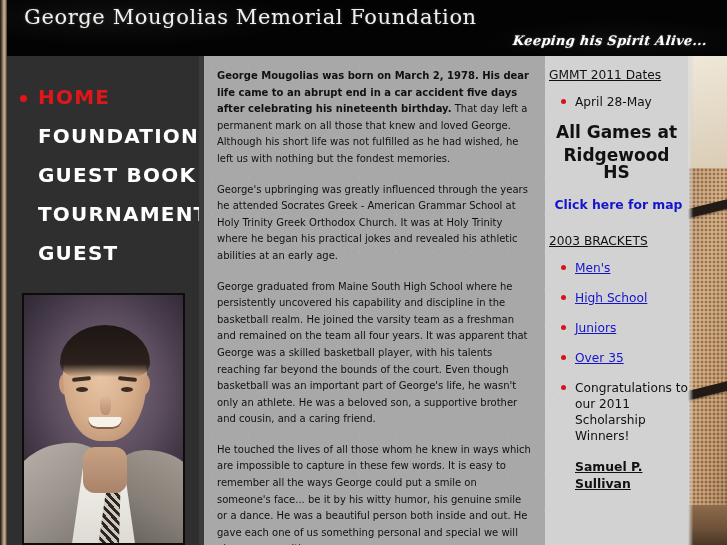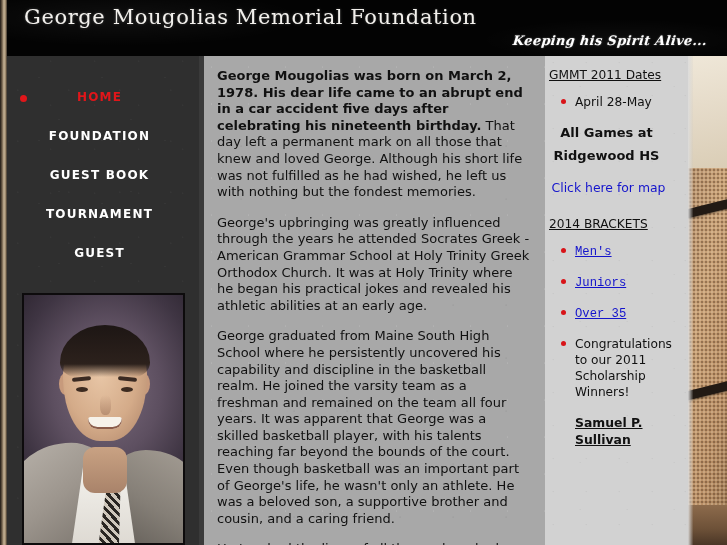--- a/index.html
+++ b/index.html
@@ -96,28 +96,28 @@
   .nav {
     position: absolute;
     left: 0;
     top: 22px;
     width: 199px;
   }
   .nav-item {
     position: relative;
     height: 39px;
     line-height: 39px;
-    font-family: "DejaVu Sans", "Liberation Sans", sans-serif;
-    font-size: 12px;
+    padding-left: 38px;
+    font-family: "DejaVu Sans", "Liberation Sans", sans-serif;
+    font-size: 20px;
     font-weight: 700;
     letter-spacing: 1.2px;
     color: #ffffff;
     cursor: pointer;
     white-space: nowrap;
-    text-align: center;
   }
   .nav-item.active {
     color: #e0161a;
   }
   .nav-bullet {
     position: absolute;
     left: 20px;
     top: 17px;
     width: 7px;
     height: 7px;
@@ -283,34 +283,34 @@
     background-size: 37px 37px, 53px 53px;
     box-sizing: border-box;
     border-left: 5px solid #3a3a3a;
     padding: 12px 14px 0 13px;
     overflow: hidden;
     z-index: 3;
   }
   .main p {
     margin: 0 0 14px 0;
     font-family: "DejaVu Sans", "Liberation Sans", sans-serif;
-    font-size: 13px;
+    font-size: 10px;
     line-height: 16.6px;
     color: #111111;
   }
   .main p.lead b {
     font-weight: 700;
   }
 
   
   .rightcol {
     position: absolute;
     left: 545px;
     top: 56px;
-    width: 143px;
+    width: 163px;
     height: 489px;
     background: #d2d2d2;
     background-image:
       radial-gradient(circle at 25% 20%, rgba(0,0,0,0.045) 0.5px, transparent 1px),
       radial-gradient(circle at 75% 65%, rgba(0,0,0,0.04) 0.5px, transparent 1px);
     background-size: 33px 33px, 47px 47px;
     box-sizing: border-box;
     padding: 12px 16px 0 4px;
     overflow: hidden;
     z-index: 3;
@@ -337,38 +337,37 @@
     left: 12px;
     top: 5px;
     width: 5px;
     height: 5px;
     background: #d81318;
     border-radius: 50%;
   }
   .rs-li a {
     color: #1414cc;
     text-decoration: underline;
-    font-family: Liberation Mono, monospace;
   }
   .rs-center {
     text-align: center;
     font-family: "DejaVu Sans", "Liberation Sans", sans-serif;
-    font-size: 13px;
+    font-size: 17px;
     font-weight: 700;
     line-height: 17px;
     color: #111;
     margin: 0 0 6px 0;
     padding-right: 8px;
   }
   .rs-maplink {
     display: block;
     text-align: center;
     font-family: "DejaVu Sans", "Liberation Sans", sans-serif;
     font-size: 12.4px;
-    font-weight: 400;
+    font-weight: 700;
     color: #1414cc;
     margin: 16px 0 22px 0;
     padding-right: 4px;
     text-decoration: none;
     cursor: pointer;
   }
   .rs-winner {
     margin: 14px 0 0 0;
     padding-left: 26px;
     font-family: "DejaVu Sans", "Liberation Sans", sans-serif;
@@ -508,25 +507,29 @@
     <div class="rs-li">
       <span class="dot"></span>
       <span>April 28-May</span>
     </div>
 
     <div class="rs-center">All Games at</div>
     <div class="rs-center">Ridgewood HS</div>
 
     <a class="rs-maplink">Click here for map</a>
 
-    <div class="rs-head">2014 BRACKETS</div>
+    <div class="rs-head">2003 BRACKETS</div>
 
     <div class="rs-li">
       <span class="dot"></span>
       <a>Men's</a>
+    </div>
+    <div class="rs-li">
+      <span class="dot"></span>
+      <a>High School</a>
     </div>
     <div class="rs-li">
       <span class="dot"></span>
       <a>Juniors</a>
     </div>
     <div class="rs-li">
       <span class="dot"></span>
       <a>Over 35</a>
     </div>
 

